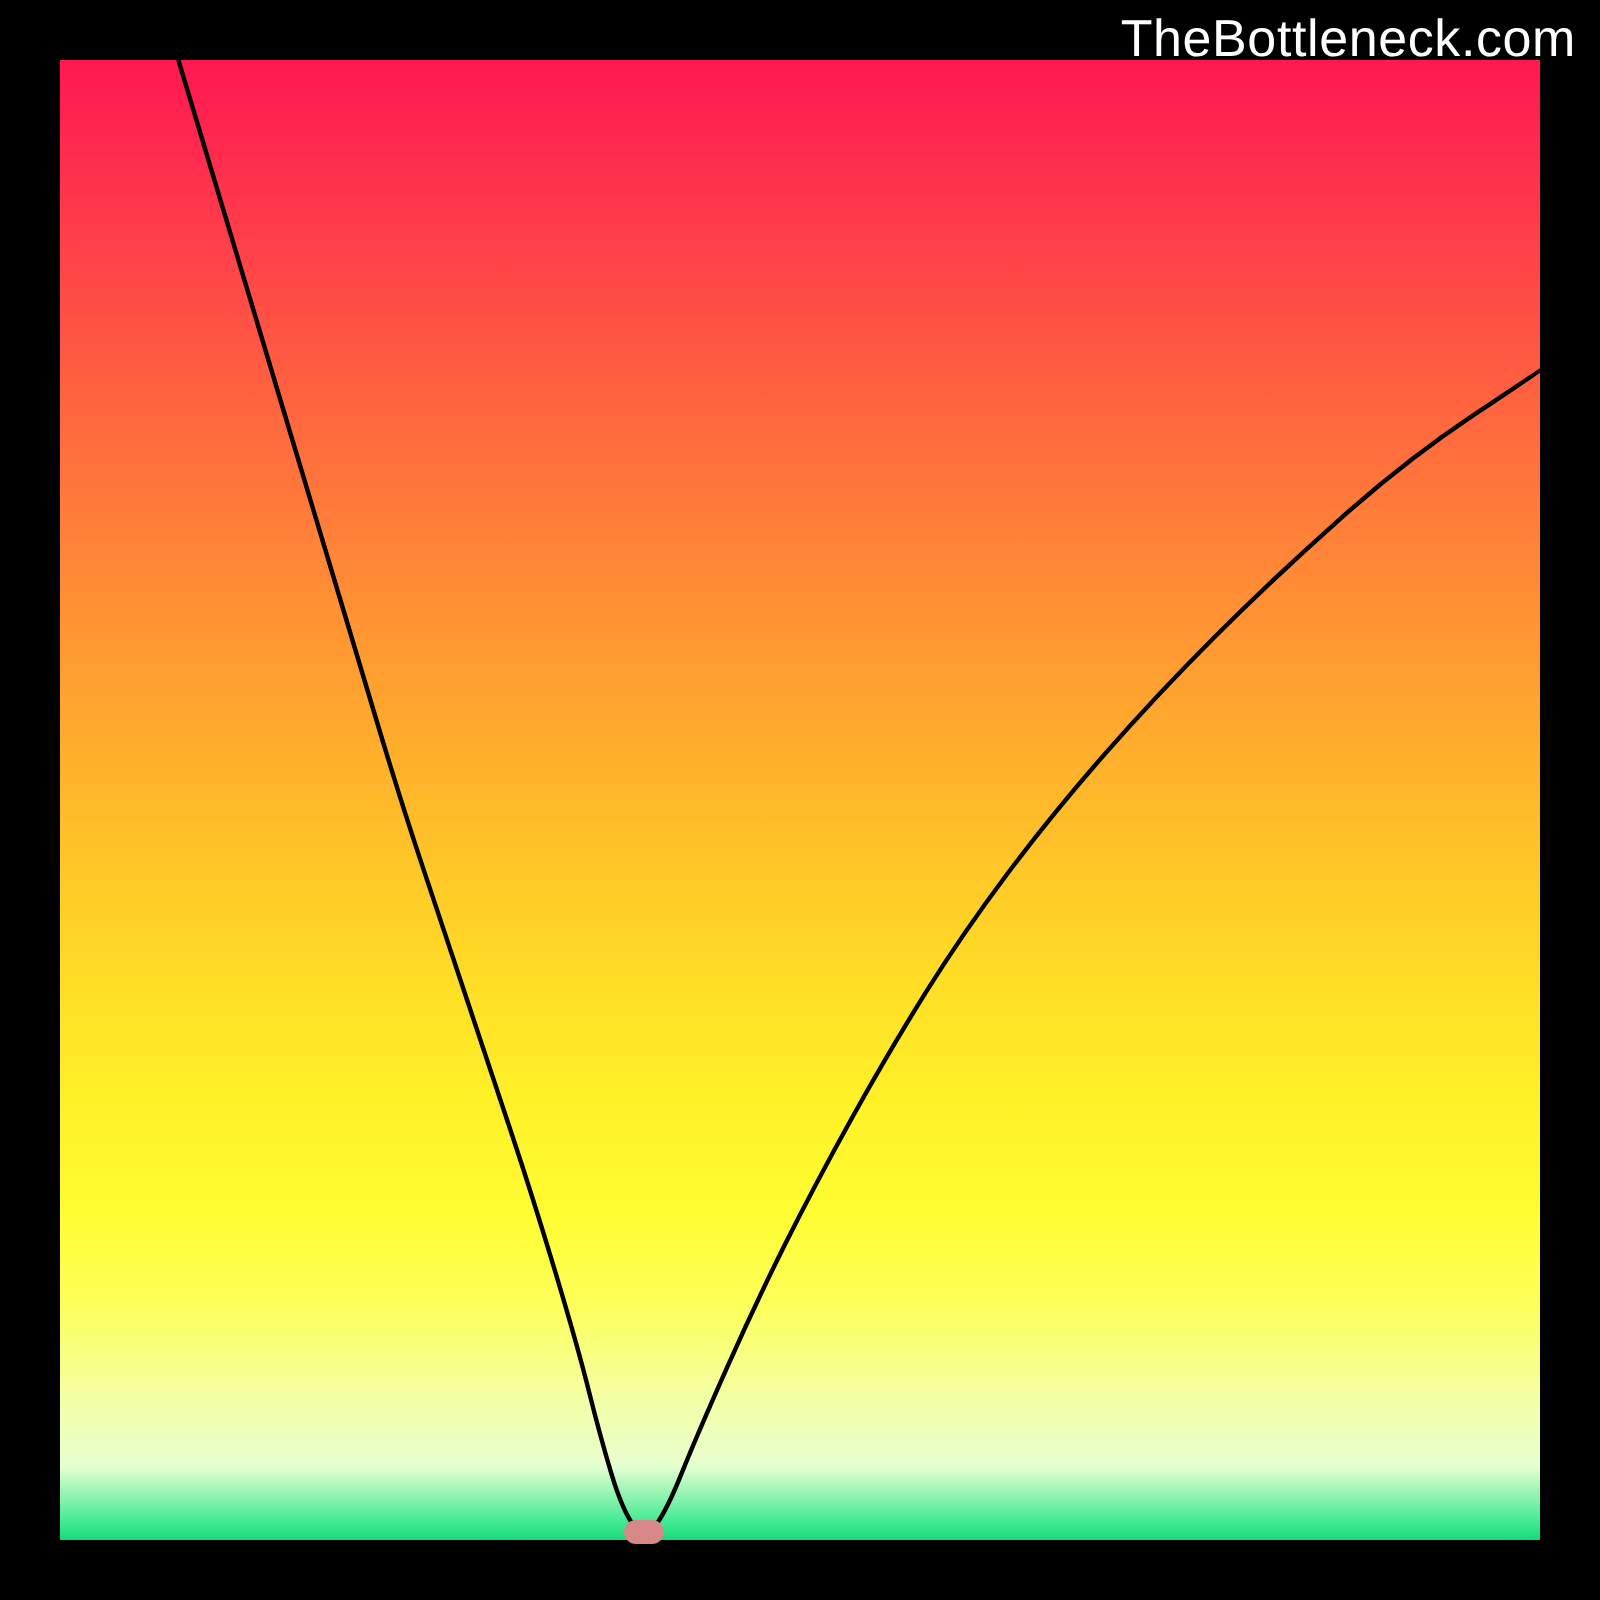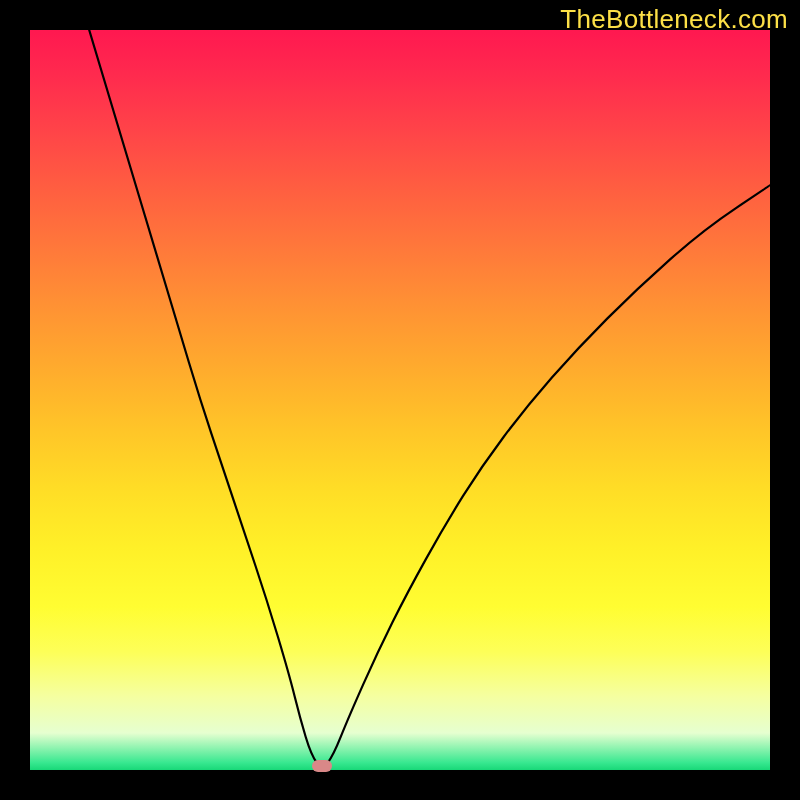--- a/index.html
+++ b/index.html
@@ -7,21 +7,21 @@
     width: 800px;
     height: 800px;
     background: #000;
     position: relative;
     font-family: Arial, Helvetica, sans-serif;
   }
   .watermark {
     position: absolute;
     top: 4px;
     right: 12px;
-    color: #fde047;
+    color: #ffffff;
     font-size: 26px;
     font-weight: 400;
     letter-spacing: 0.3px;
     z-index: 10;
   }
   .plot-area {
     position: absolute;
     left: 30px;
     top: 30px;
     width: 740px;

